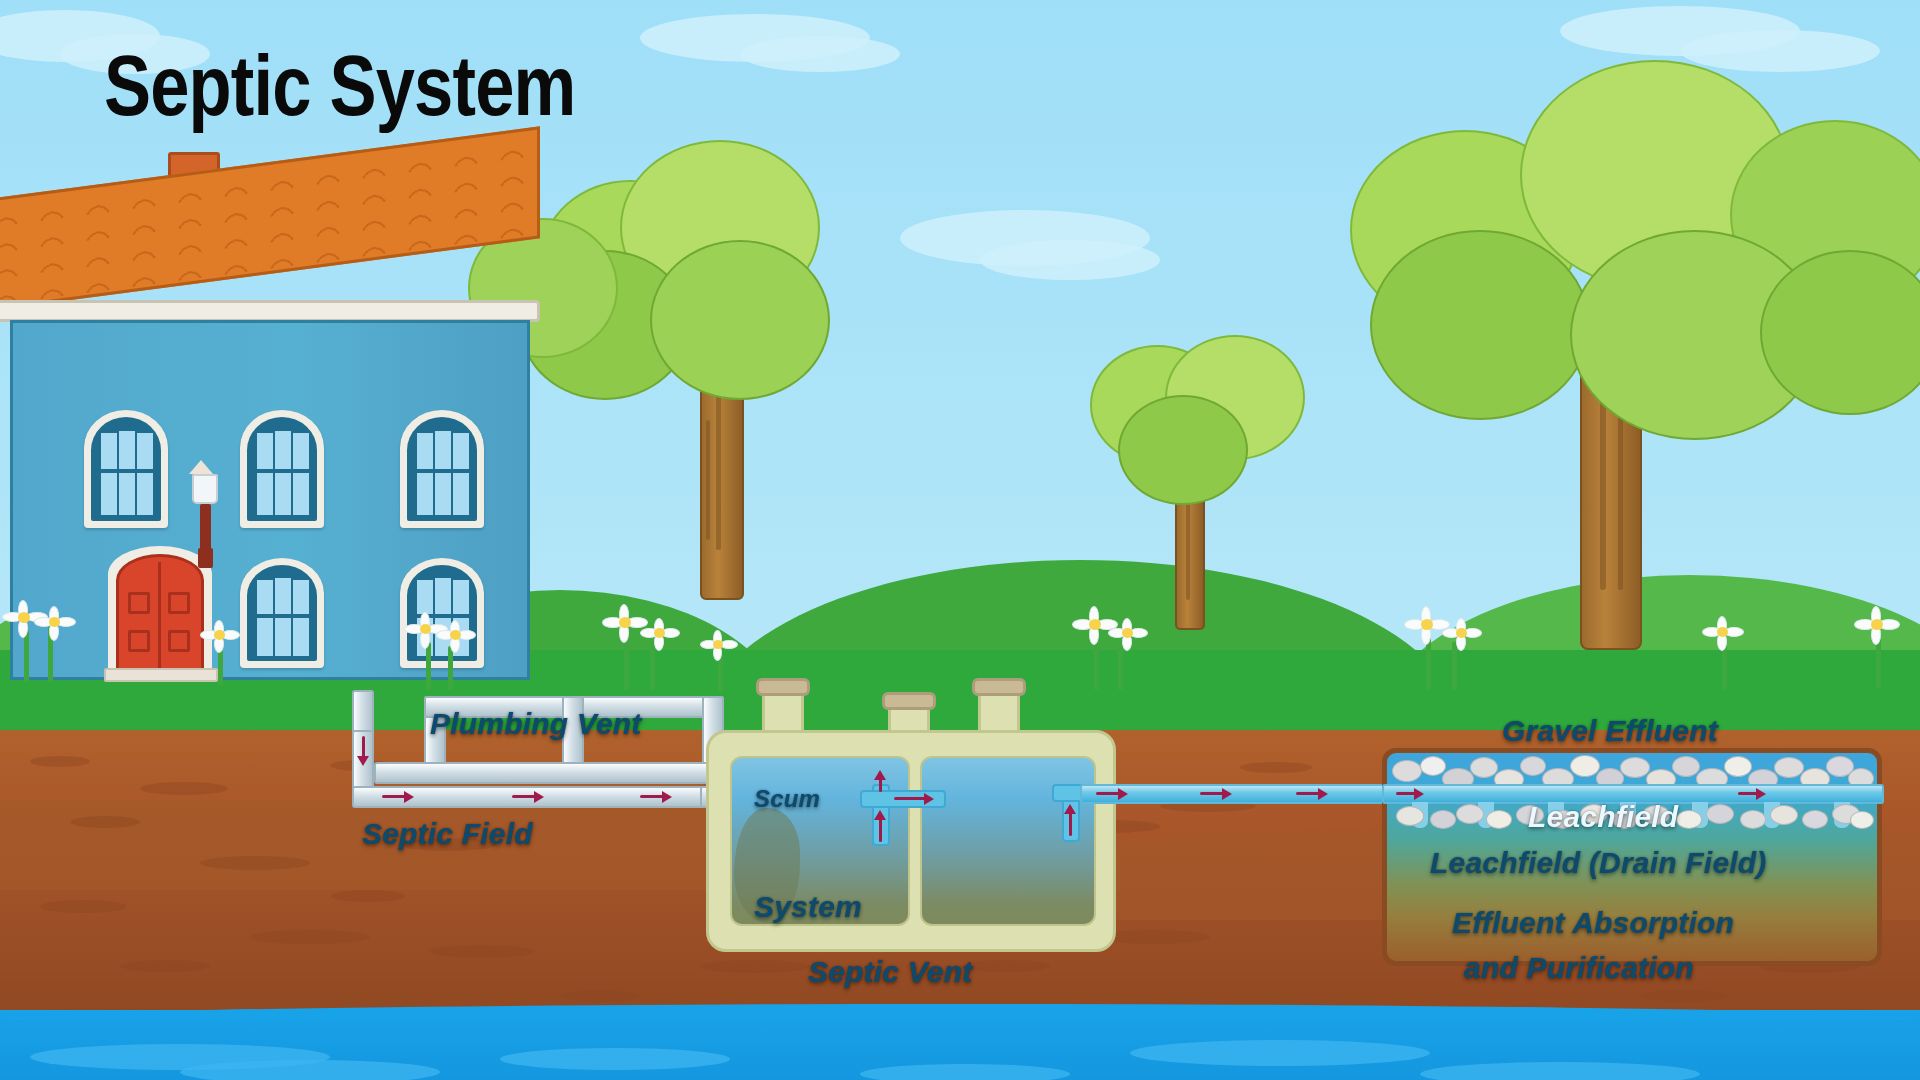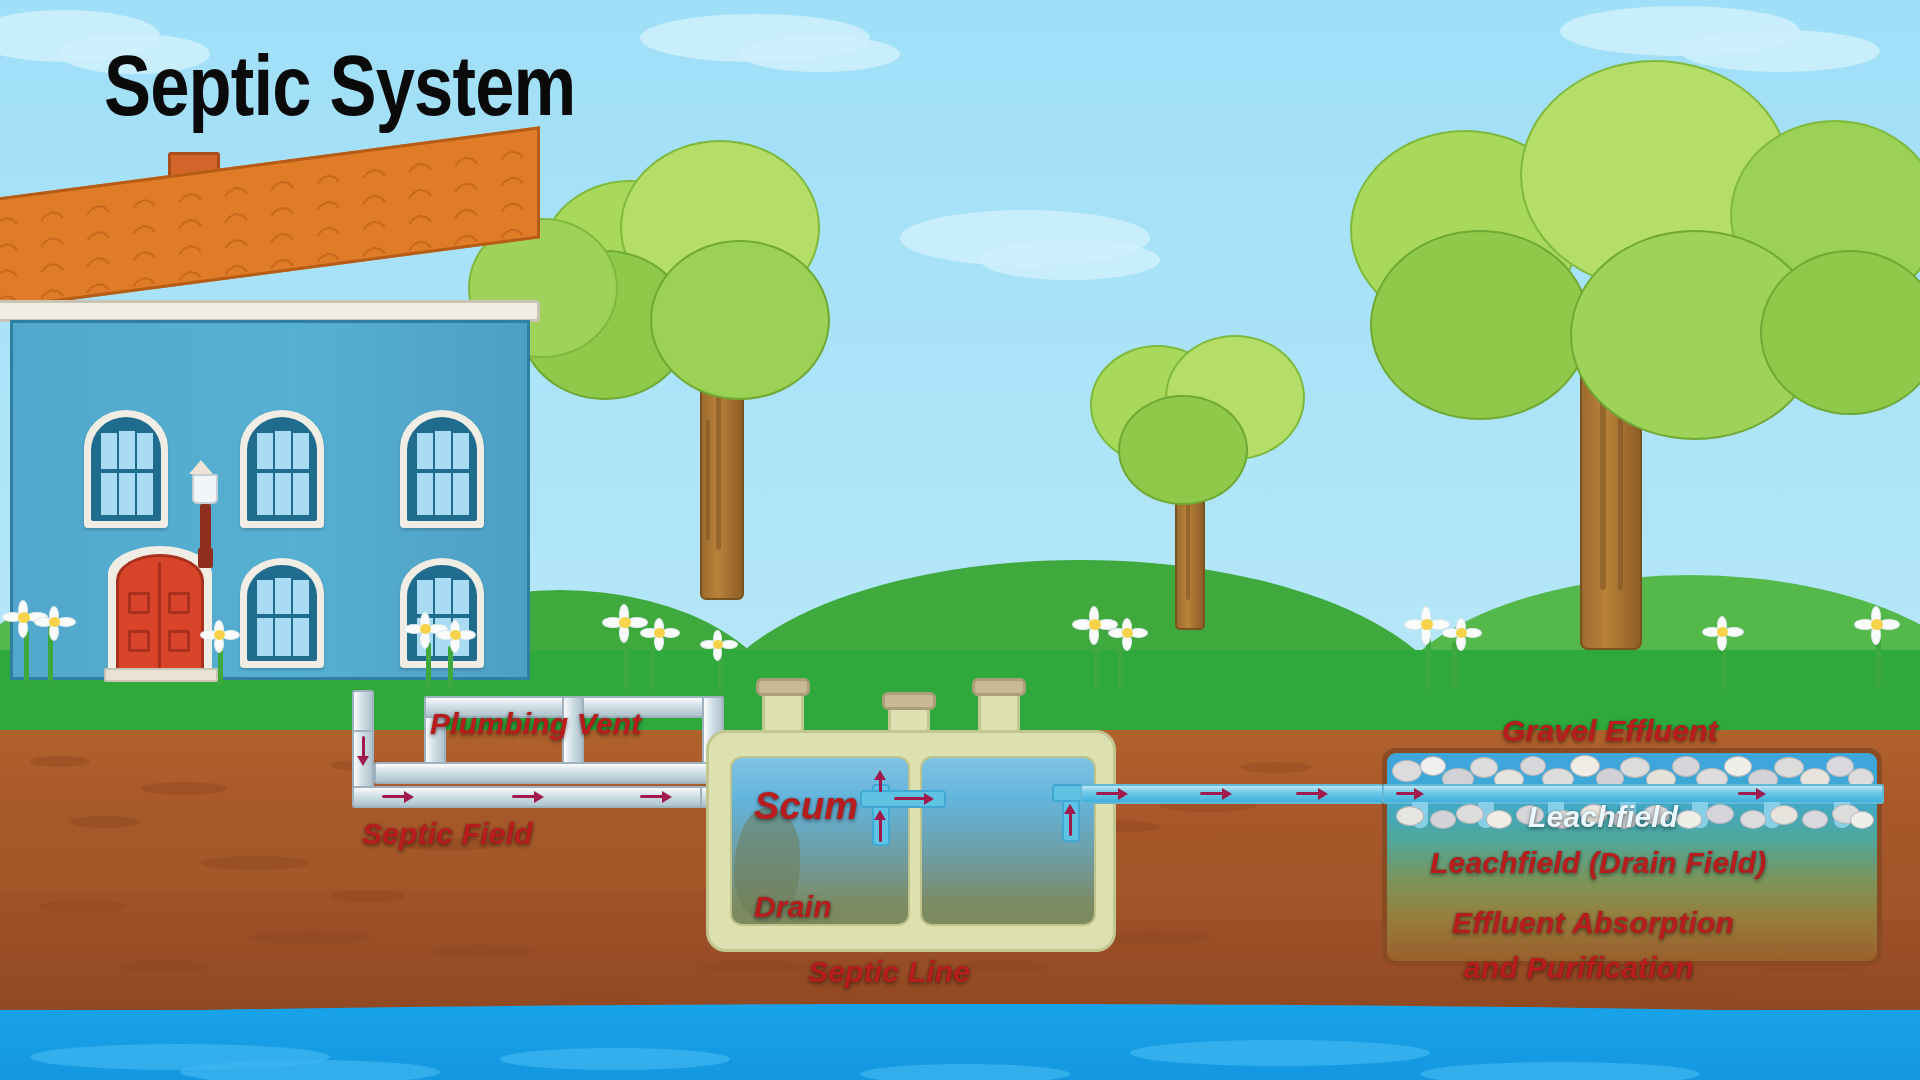--- a/index.html
+++ b/index.html
@@ -182,21 +182,21 @@
     letter-spacing:-1px;
     transform:scaleX(.82);
     transform-origin:left center;
     white-space:nowrap;
   }
   .lbl {
     position:absolute;
     font-family:"Liberation Sans", sans-serif;
     font-weight:bold;
     font-style:italic;
-    color:#b91c1c;
+    color:#0c4a6e;
     white-space:nowrap;
     text-shadow:0 2px 4px rgba(0,0,0,.45), 0 0 2px rgba(0,0,0,.3);
     letter-spacing:.2px;
   }
   .lbl.filtration { color:#EAF8FF; }
 </style>
 </head>
 <body>
 
 <div id="stage">
@@ -619,25 +619,25 @@
     <div class="rock" style="left:442px;top:2px;width:28px;height:20px;"></div>
     <div class="rock" style="left:460px;top:9px;width:24px;height:18px;background:#EFEFEA;"></div>
   </div>
 
   <div class="title" style="left:104px;top:36px;font-size:86px;">Septic System</div>
 
   <div class="lbl" style="left:430px;top:707px;font-size:30px;">Plumbing Vent</div>
 
   <div class="lbl" style="left:362px;top:817px;font-size:30px;">Septic Field</div>
 
-  <div class="lbl" style="left:754px;top:785px;font-size:38px;">Scum</div>
-
-  <div class="lbl" style="left:754px;top:890px;font-size:30px;">Drain</div>
-
-  <div class="lbl" style="left:808px;top:955px;font-size:30px;">Septic Line</div>
+  <div class="lbl" style="left:754px;top:785px;font-size:24px;">Scum</div>
+
+  <div class="lbl" style="left:754px;top:890px;font-size:30px;">System</div>
+
+  <div class="lbl" style="left:808px;top:955px;font-size:30px;">Septic Vent</div>
 
   <div class="lbl" style="left:1502px;top:714px;font-size:30px;">Gravel Effluent</div>
 
   <div class="lbl filtration" style="left:1528px;top:800px;font-size:30px;">Leachfield</div>
 
   <div class="lbl" style="left:1430px;top:846px;font-size:30px;">Leachfield (Drain Field)</div>
 
   <div class="lbl" style="left:1452px;top:906px;font-size:30px;">Effluent Absorption</div>
 
   <div class="lbl" style="left:1464px;top:951px;font-size:30px;">and Purification</div>

